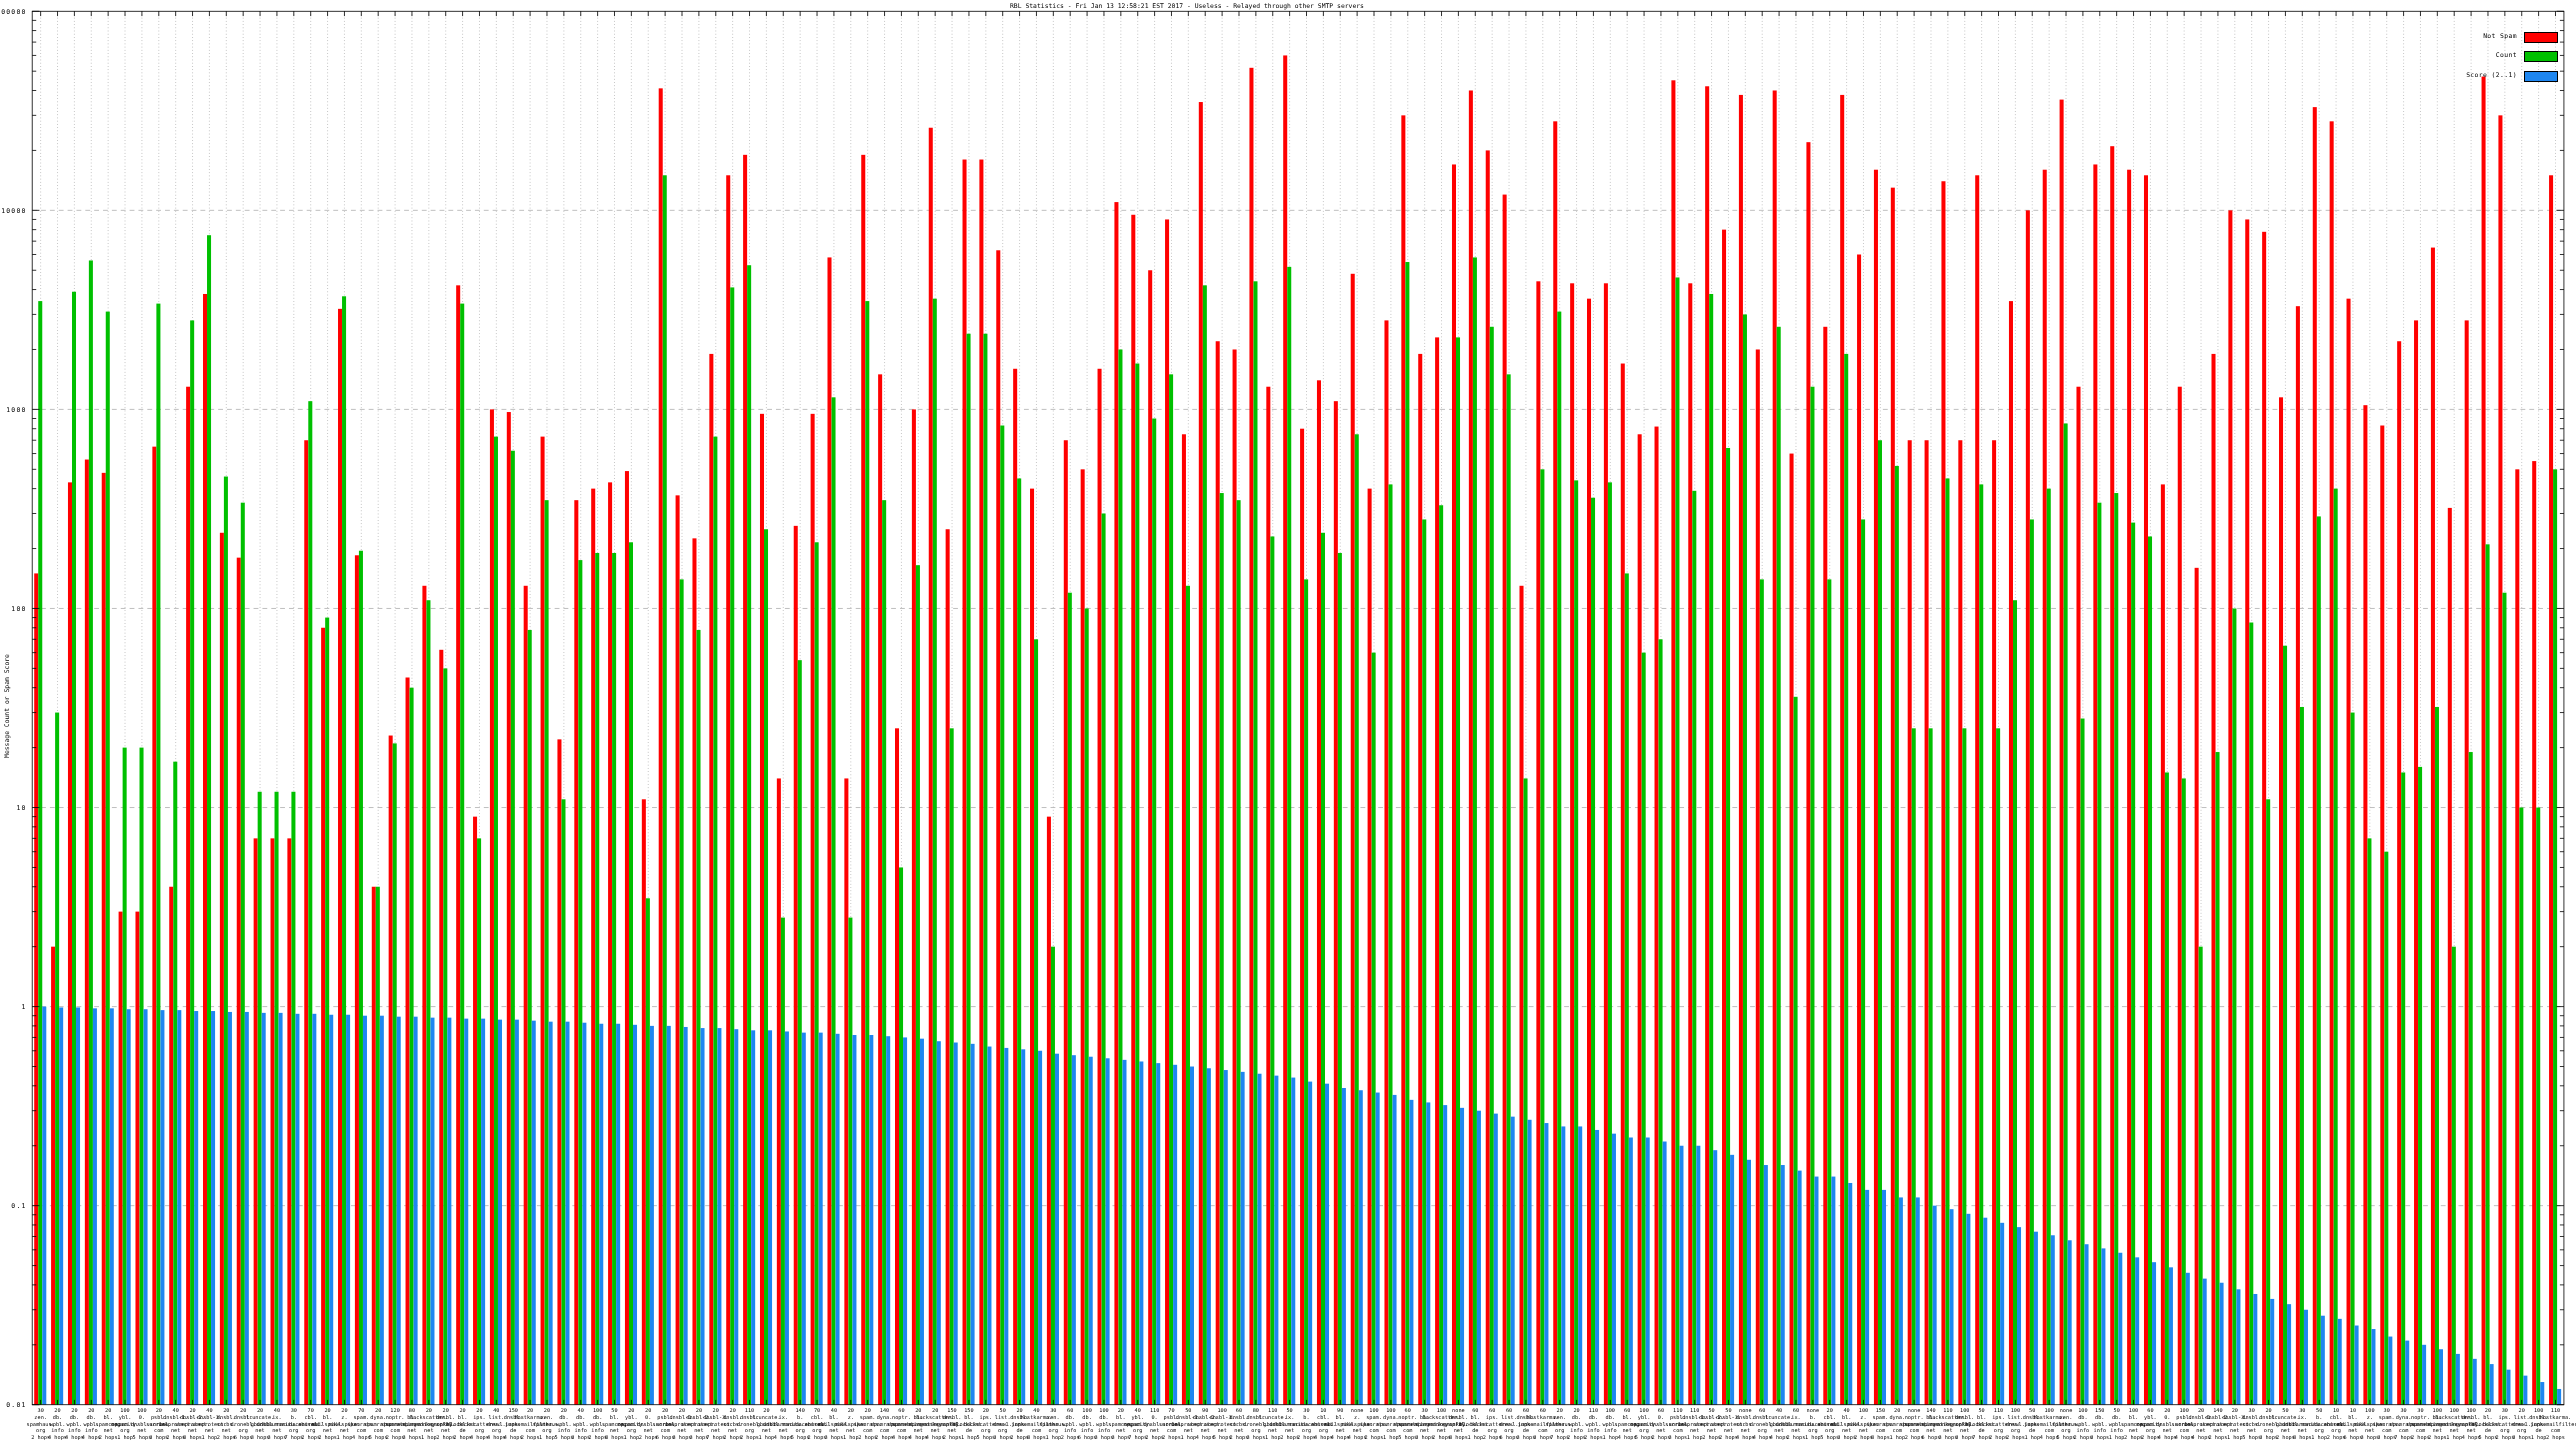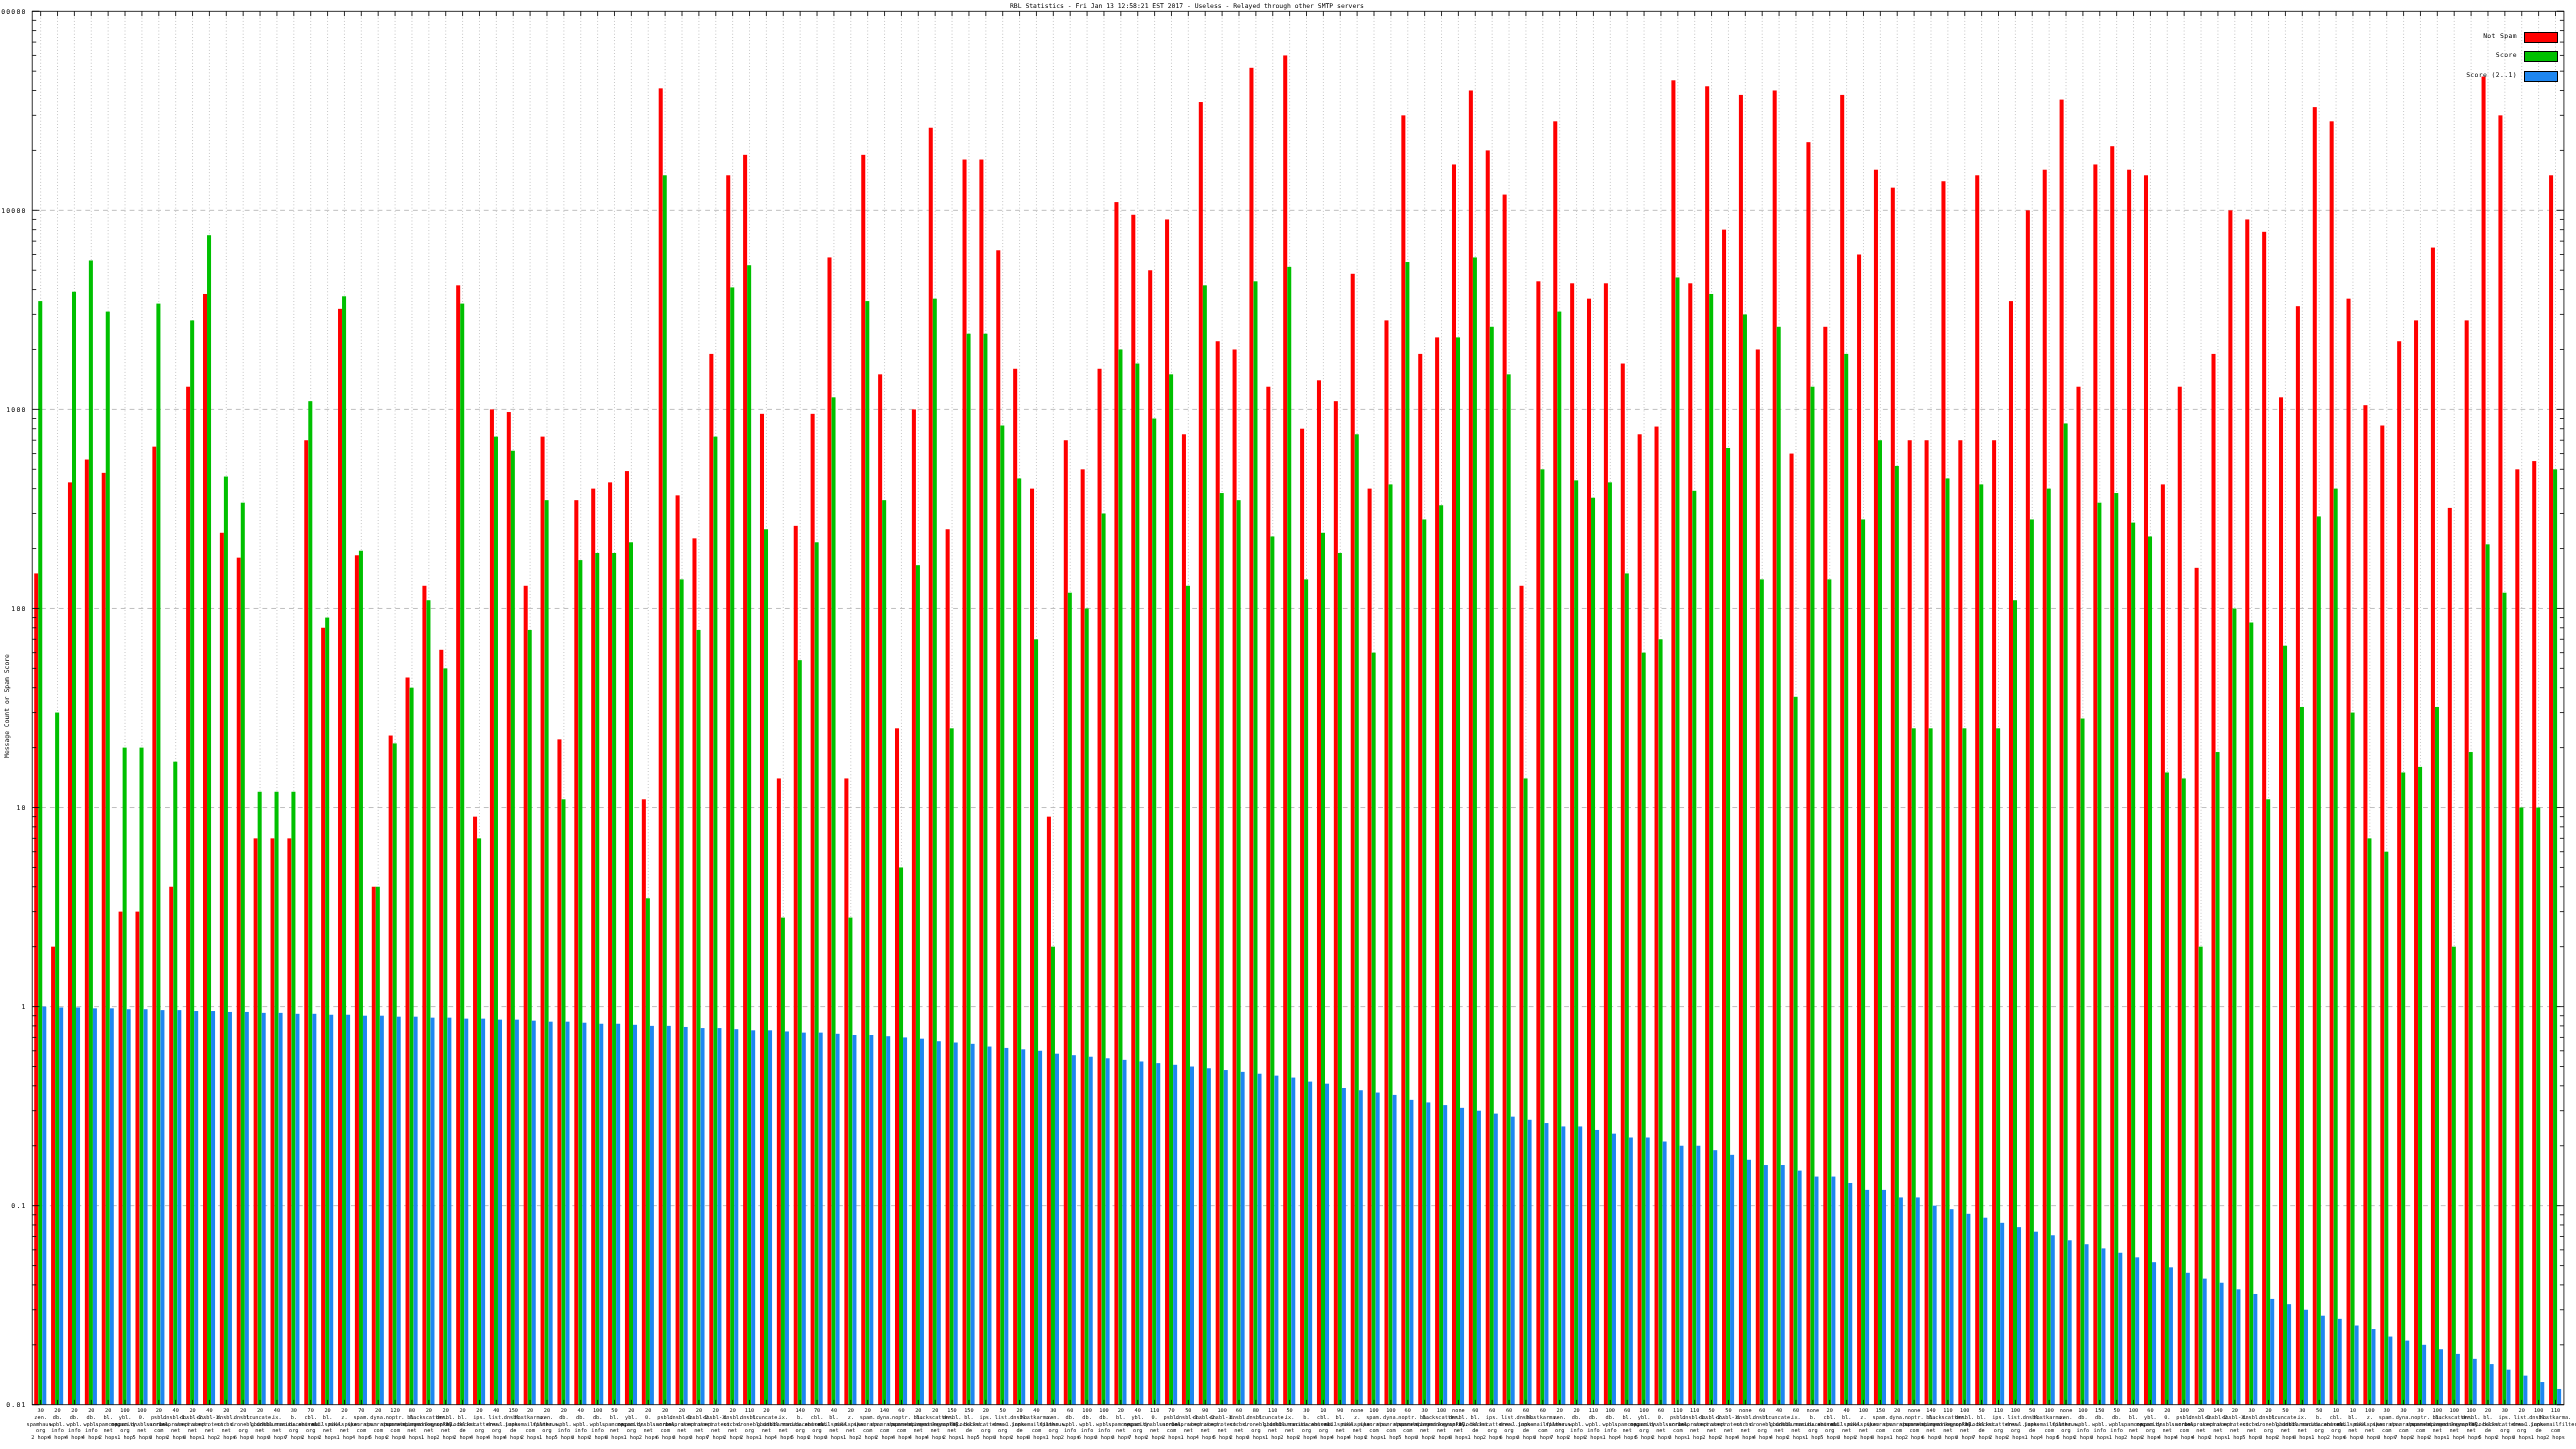--- a/index.html
+++ b/index.html
@@ -1232,21 +1232,21 @@
         <text x="3174.5166666666664" y="1754" text-anchor="middle"><tspan x="3174.5166666666664" y="1754">110</tspan><tspan x="3174.5166666666664" y="1762.5">hostkarma.</tspan><tspan x="3174.5166666666664" y="1771">junkemailfilter.</tspan><tspan x="3174.5166666666664" y="1779.5">com</tspan><tspan x="3174.5166666666664" y="1788">2 hops</tspan></text>
       </g>
     </svg>
 
   <div id="legend">
     <div class="legend-row">
       <span class="legend-label">Not Spam</span>
       <span class="legend-swatch" id="sw0" style="background: rgb(255, 0, 0);"></span>
     </div>
     <div class="legend-row">
-      <span class="legend-label">Score</span>
+      <span class="legend-label">Count</span>
       <span class="legend-swatch" id="sw1" style="background: rgb(0, 192, 0);"></span>
     </div>
     <div class="legend-row">
       <span class="legend-label">Score (2..1)</span>
       <span class="legend-swatch" id="sw2" style="background: rgb(30, 134, 240);"></span>
     </div>
   </div>
 </div>
 
 

